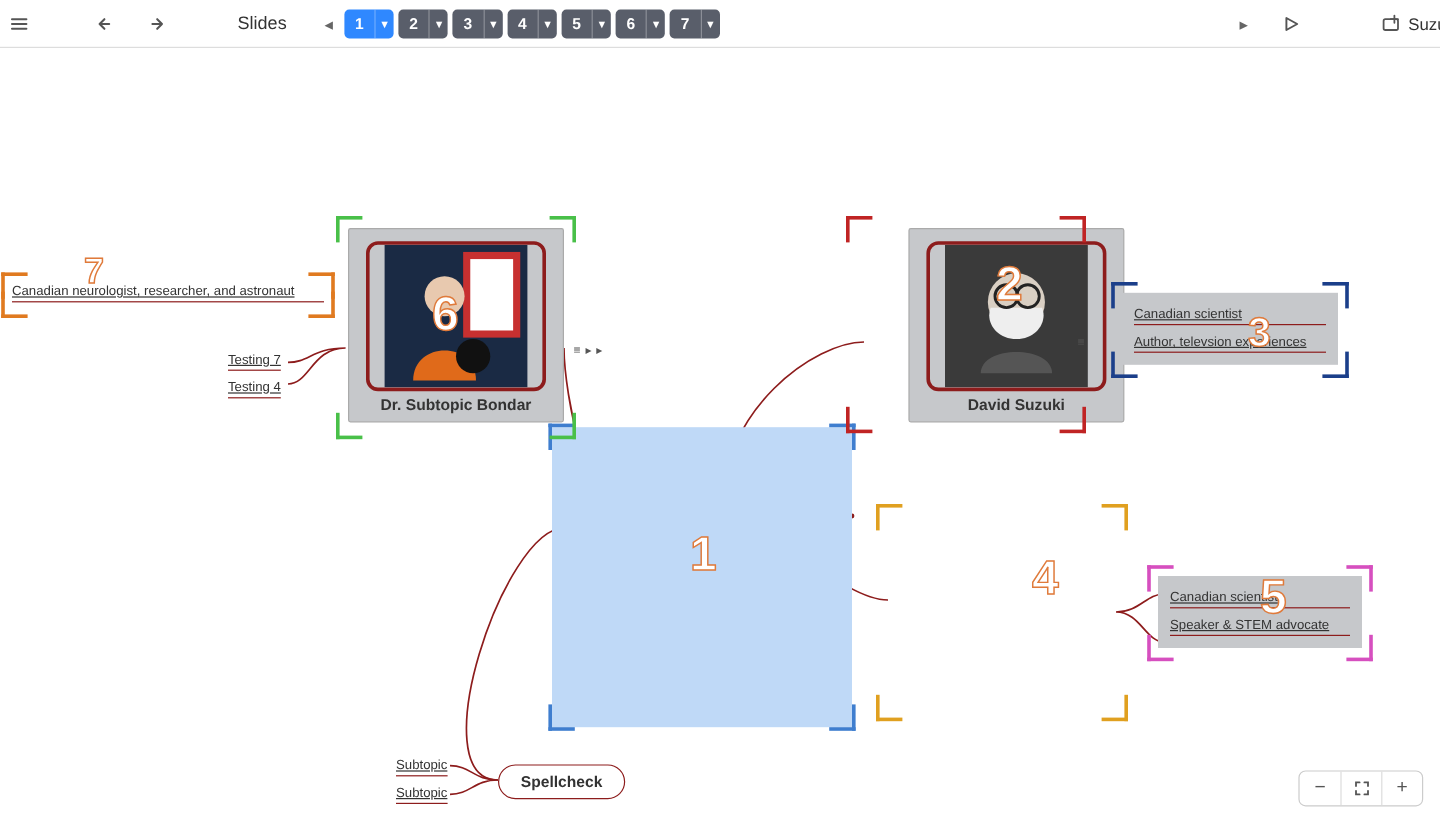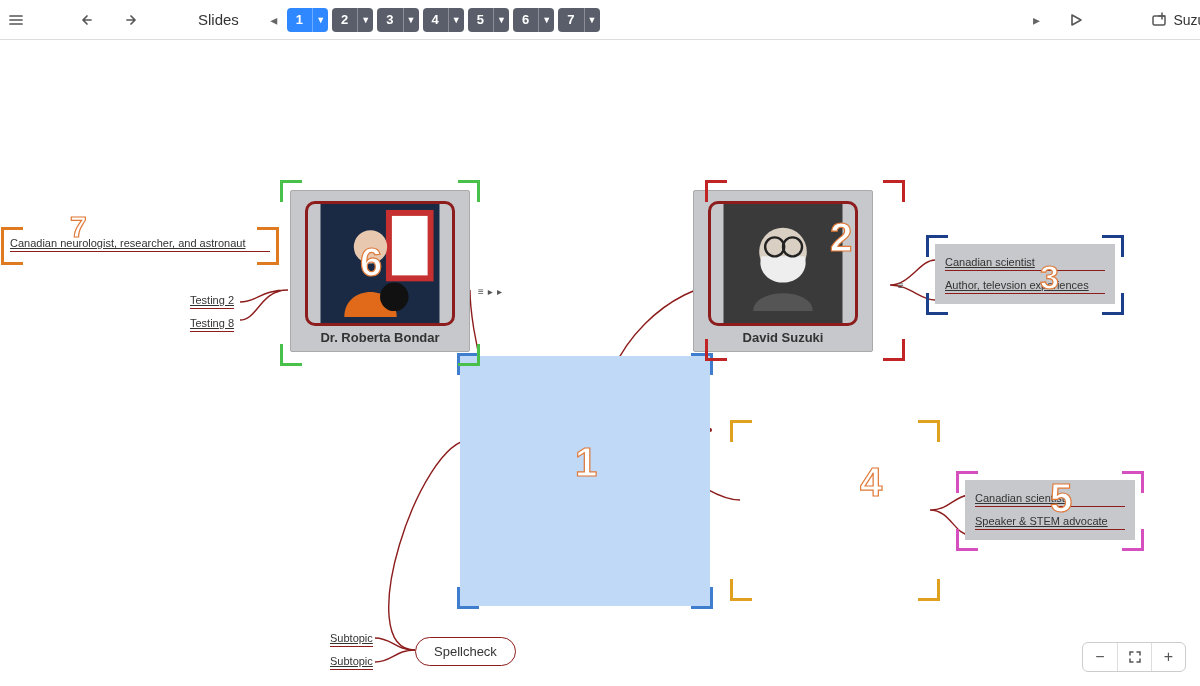--- a/index.html
+++ b/index.html
@@ -33,21 +33,21 @@
   .topic-card .photo { width:150px; height:125px; border-radius:10px; border:3px solid; margin:0 auto 4px; overflow:hidden; display:flex; align-items:center; justify-content:center; }
   .topic-card .photo svg { width:100%; height:100%; }
   .topic-card .name { font-weight:700; font-size:13px; }
   
   .sublist { position:absolute; font-size:11px; }
   .sublist .item { padding:2px 0; border-bottom:1.5px solid #8d1c1c; white-space:nowrap; margin-bottom:6px;text-decoration:underline; }
   
   .central-box { position:absolute; background:#bfd9f7; }
   .central-circle { position:absolute; width:220px; height:220px; border-radius:50%; background:#6c2be0; color:#fff; display:flex; align-items:center; justify-content:center; text-align:center; font-weight:700; font-size:14px; line-height:1.6; padding:24px; }
   
-  .pill { position:absolute; border:1.5px solid #8d1c1c; border-radius:16px; padding:6px 18px; font-weight:400; font-size:13px; background:#fff; }
+  .pill { position:absolute; border:1.5px solid #8d1c1c; border-radius:16px; padding:6px 18px; font-weight:700; font-size:13px; background:#fff; }
   
   svg.wires { position:absolute; inset:0; width:100%; height:100%; pointer-events:none; }
   svg.wires path { stroke:#8d1c1c; stroke-width:1.4; fill:none; }
   svg.wires circle { fill:#8d1c1c; }
   
   .zoom { position:absolute; right:14px; bottom:14px; display:flex; align-items:center; gap:0; border:1px solid #ccc; border-radius:6px; background:#fff; height:30px; }
   .zoom button { width:34px; height:100%; border:none; background:none; cursor:pointer; font-size:16px; color:#555; display:flex; align-items:center; justify-content:center; }
   .zoom button + button { border-left:1px solid #ddd; }
   
   .node-ctrls { position:absolute; display:flex; gap:4px; font-size:10px; color:#555; align-items:center; }
@@ -156,21 +156,21 @@
 
   <div class="central-box" style="left:460px; top:316px; width:250px; height:250px;"></div>
   <div class="slide-frame" style="left:460px; top:316px; width:250px; height:250px; color:#3f7ecf">
       <i></i>
       <i></i>
       <i></i>
       <i></i>
     </div>
   <div class="big-num" style="left:575px; top:400px;">1</div>
 
-  <div class="topic-card node" style="left:693px; top:150px; width:180px;">
+  <div class="topic-card node" style="left:757px; top:150px; width:180px;">
     <div class="photo" style="border-color:#8d1c1c">
       <svg viewBox="0 0 100 100">
           <rect width="100" height="100" fill="#3a3a3a"></rect>
           <circle cx="50" cy="40" r="20" fill="#d9cfc3"></circle>
           <path d="M25 90c0-20 50-20 50 0" fill="#555"></path>
           <path d="M32 44c-4 10 4 22 18 22s22-12 18-22" fill="#eee"></path>
           <circle cx="43" cy="36" r="8" fill="none" stroke="#222" stroke-width="2"></circle>
           <circle cx="58" cy="36" r="8" fill="none" stroke="#222" stroke-width="2"></circle>
         </svg>
     </div>
@@ -223,21 +223,21 @@
     <div class="photo" style="border-color:#8d1c1c">
       <svg viewBox="0 0 100 100">
           <rect width="100" height="100" fill="#1a2a44"></rect>
           <rect x="55" y="5" width="40" height="60" fill="#c73030"></rect>
           <rect x="60" y="10" width="30" height="50" fill="#fff"></rect>
           <circle cx="42" cy="36" r="14" fill="#e8c9af"></circle>
           <path d="M20 95c0-28 44-28 44 0" fill="#e06a1a"></path>
           <circle cx="62" cy="78" r="12" fill="#111"></circle>
         </svg>
     </div>
-    <div class="name">Dr. Roberta Bondar</div>
+    <div class="name">Dr. Subtopic Bondar</div>
   </div>
   <div class="slide-frame" style="left:283px; top:143px; width:194px; height:180px; color:#49c049">
       <i></i>
       <i></i>
       <i></i>
       <i></i>
     </div>
   <div class="big-num" style="left:360px; top:200px;">6</div>
   <div class="node-ctrls" style="left:478px; top:246px;">
       <span>≡</span>
@@ -250,22 +250,22 @@
   </div>
   <div class="slide-frame" style="left:4px; top:190px; width:272px; height:32px; color:#e07a20">
       <i></i>
       <i></i>
       <i></i>
       <i></i>
     </div>
   <div class="big-num" style="left:70px; top:170px; font-size:30px">7</div>
 
   <div class="sublist node" style="left:190px; top:252px;">
-    <div class="item">Testing 2</div>
-    <div class="item">Testing 8</div>
+    <div class="item">Testing 7</div>
+    <div class="item">Testing 4</div>
   </div>
 
   <div class="pill" style="left:415px; top:597px;">
     <span>Spellcheck</span>
   </div>
   <div class="sublist node" style="left:330px; top:590px;">
     <div class="item">Subtopic</div>
     <div class="item">Subtopic</div>
   </div>
 

